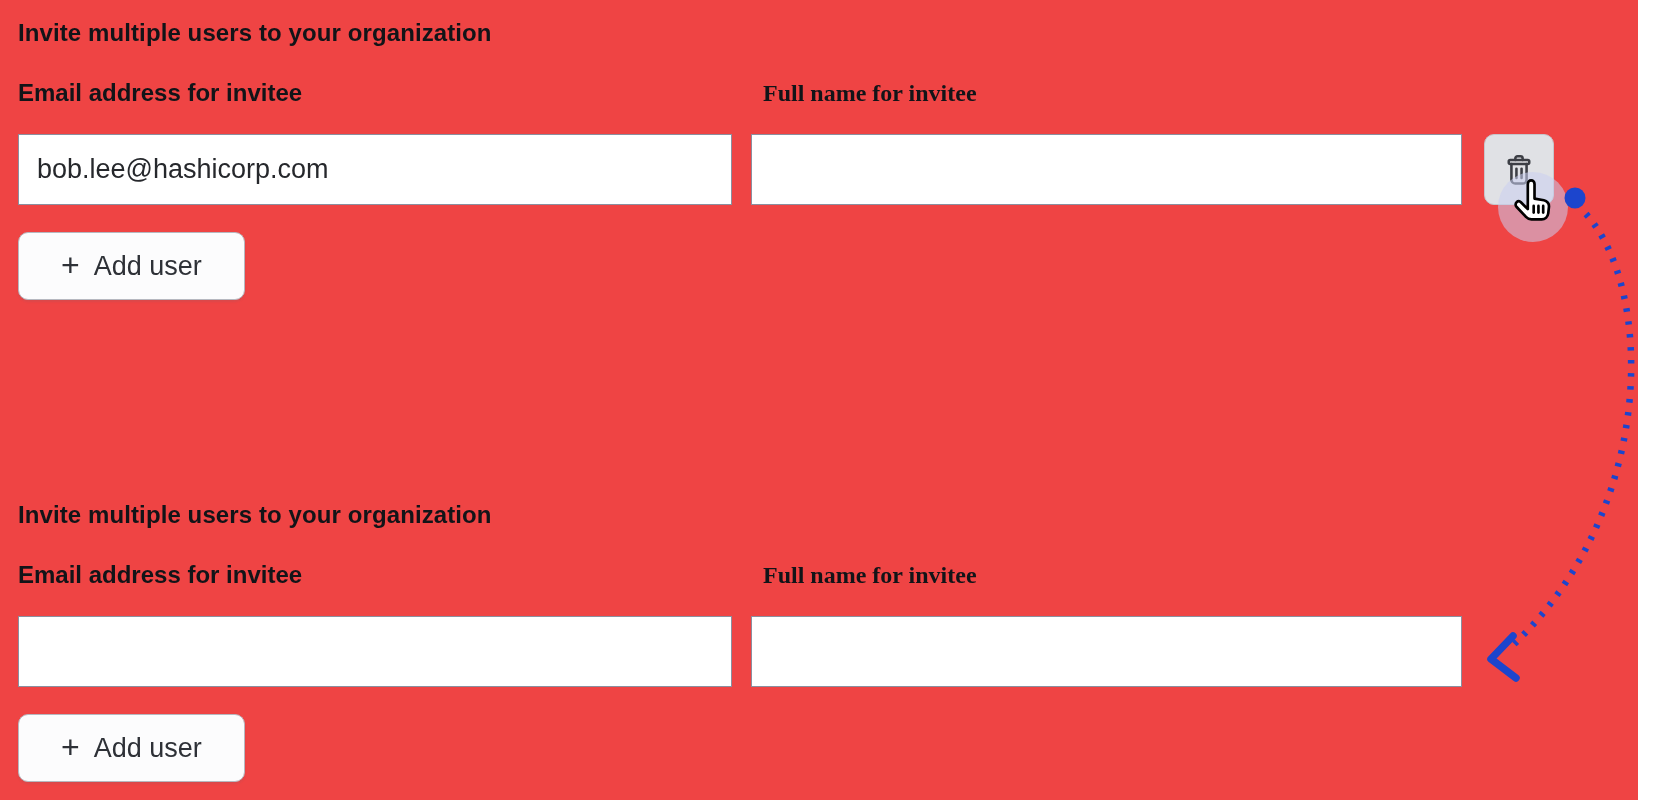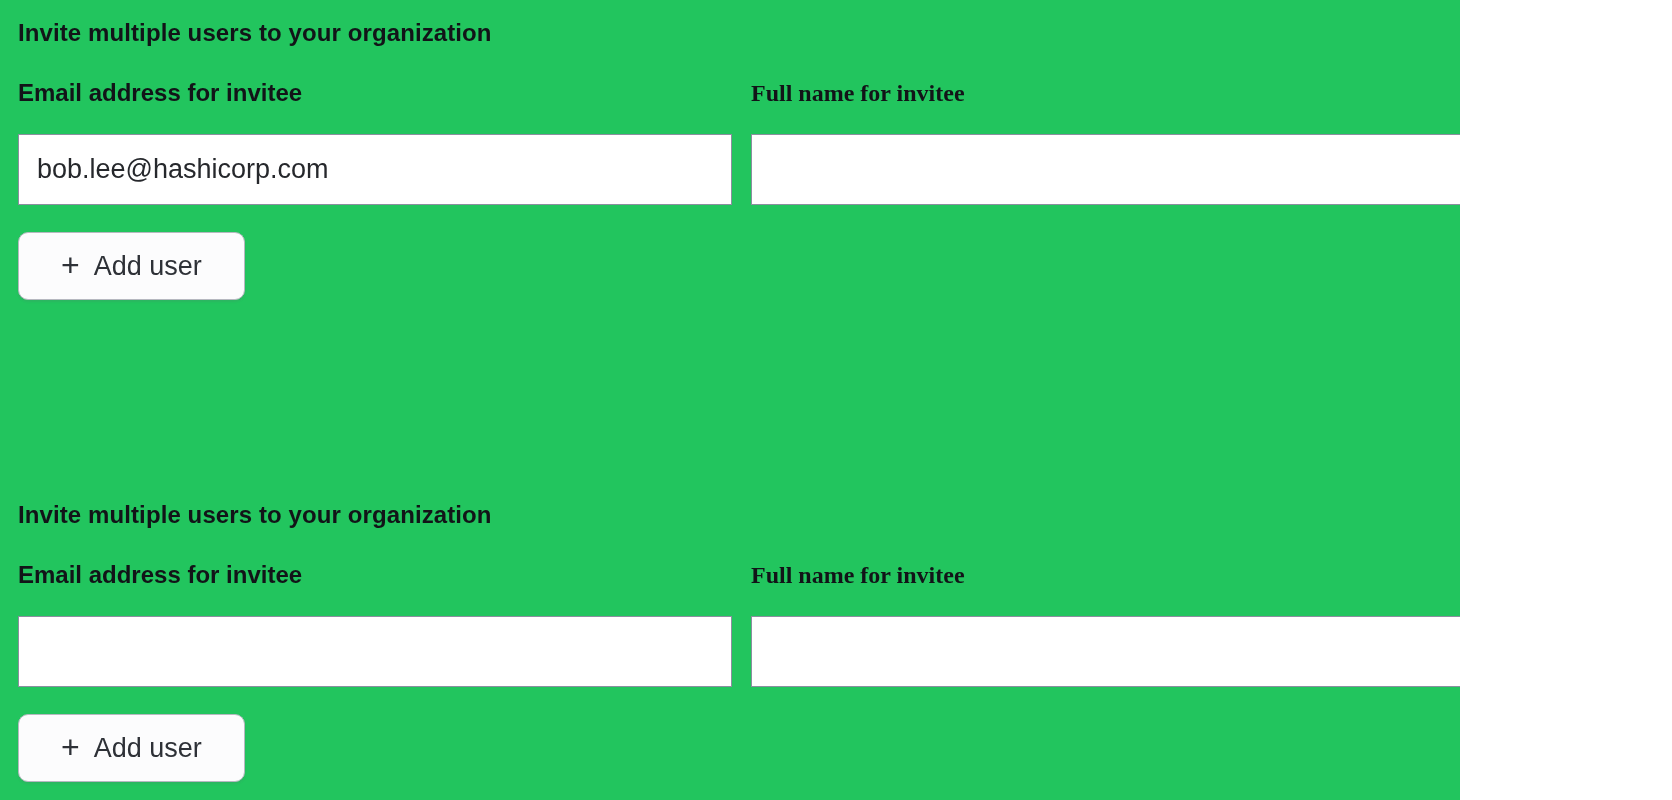--- a/index.html
+++ b/index.html
@@ -1,27 +1,27 @@
 <!DOCTYPE html>
 <html><head>
 <meta charset="utf-8">
 <style>
   html,body{margin:0;padding:0;background:#ffffff;}
   .canvas{
-    position:relative;width:1460px;height:800px;overflow:hidden;background:#22c55e;
+    position:relative;width:1638px;height:800px;overflow:hidden;background:#ef4444;
     font-family:"Liberation Sans",sans-serif;color:#14161b;
   }
   .section{position:absolute;left:18px;width:1654px;}
   .section-1{top:18px;}
   .section-2{top:500px;}
   .heading{
     position:absolute;top:0;left:0;margin:0;
     font-size:24px;font-weight:700;color:#121418;line-height:30px;letter-spacing:.1px;
   }
-  .label-row{position:absolute;top:60px;left:0;display:flex;gap:19px;}
+  .label-row{position:absolute;top:60px;left:0;display:flex;gap:31px;}
   .label-col-email{width:714px;}
   .label-col-name{width:711px;font-family:Liberation Serif, serif;}
   .field-label{font-size:24px;font-weight:700;color:#121418;line-height:30px;}
   .input-row{position:absolute;top:116px;left:0;display:flex;gap:19px;align-items:flex-start;}
   .text-input{
     box-sizing:border-box;height:71px;border:1.5px solid #8b8f9f;border-radius:0;
     background:#ffffff;font-family:"Liberation Sans",sans-serif;font-size:27px;color:#26282c;
     padding:0 18px;outline:none;
   }
   .text-input.email{width:714px;}

